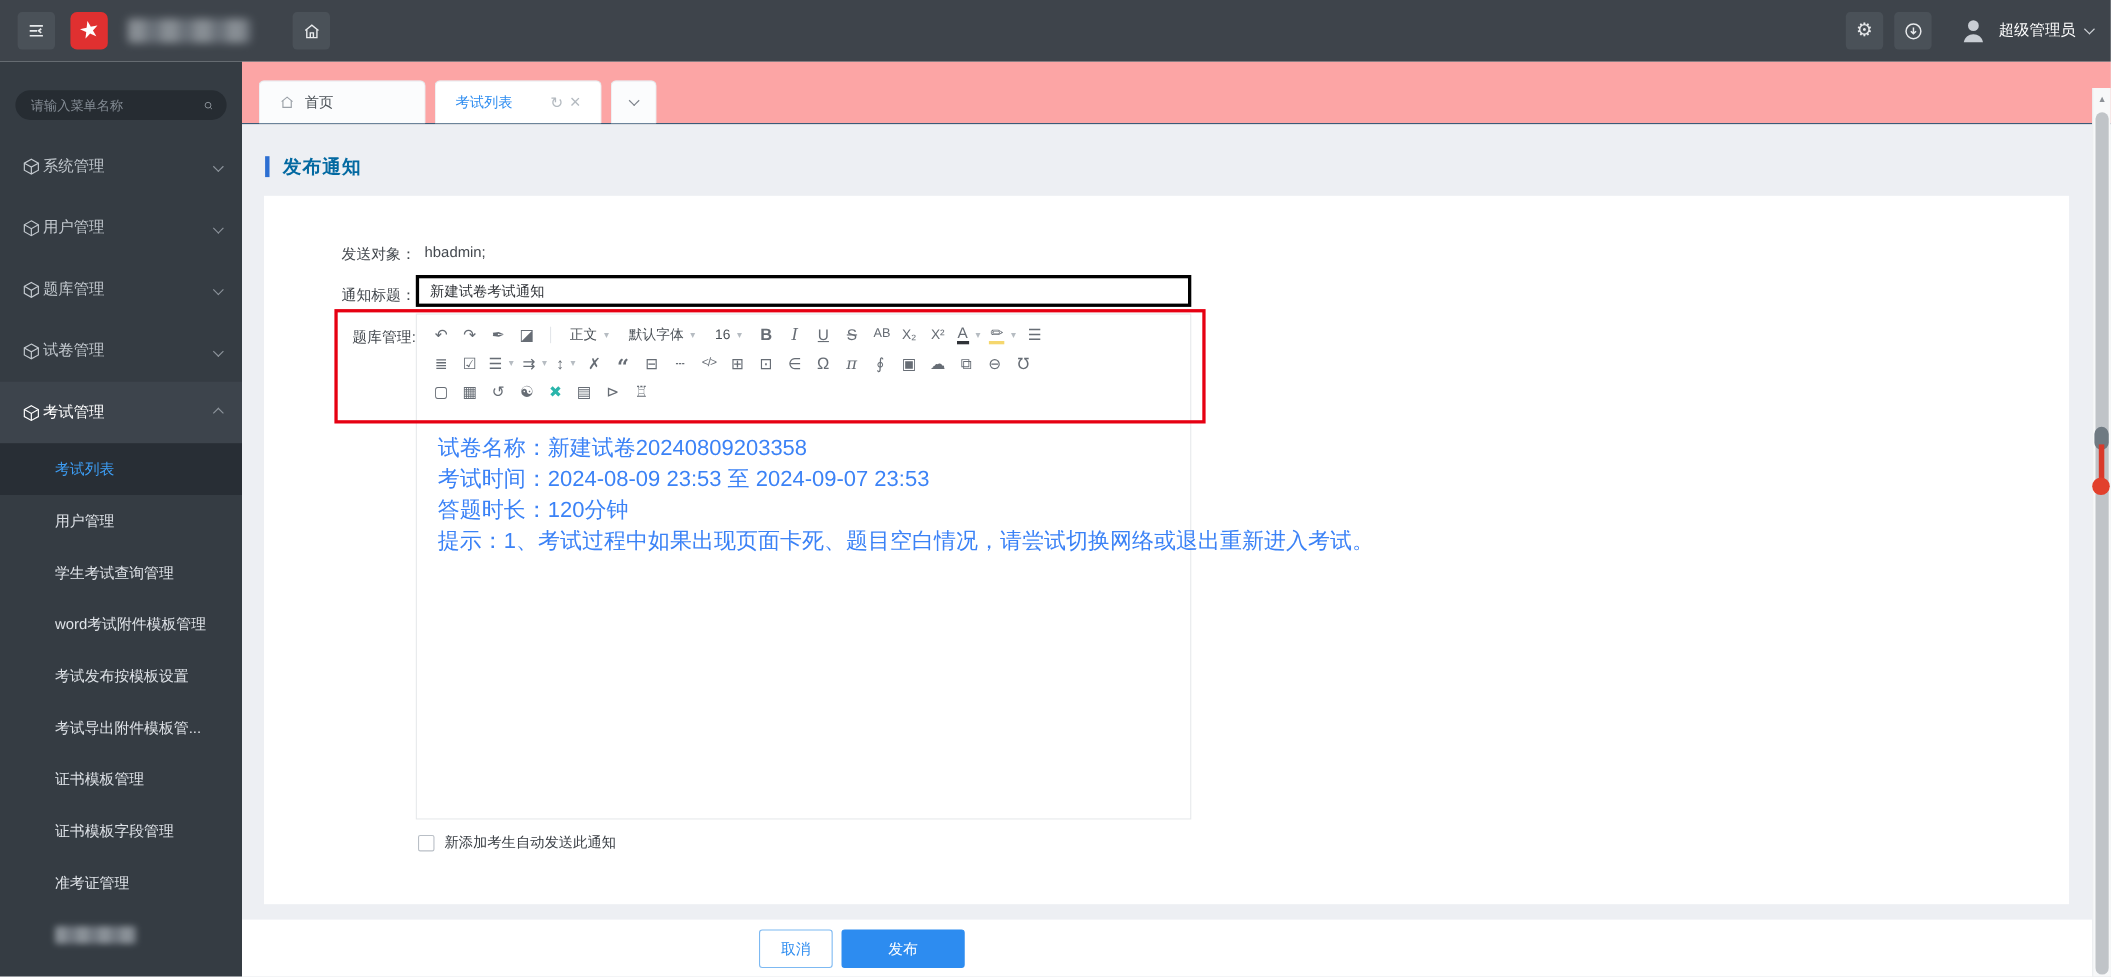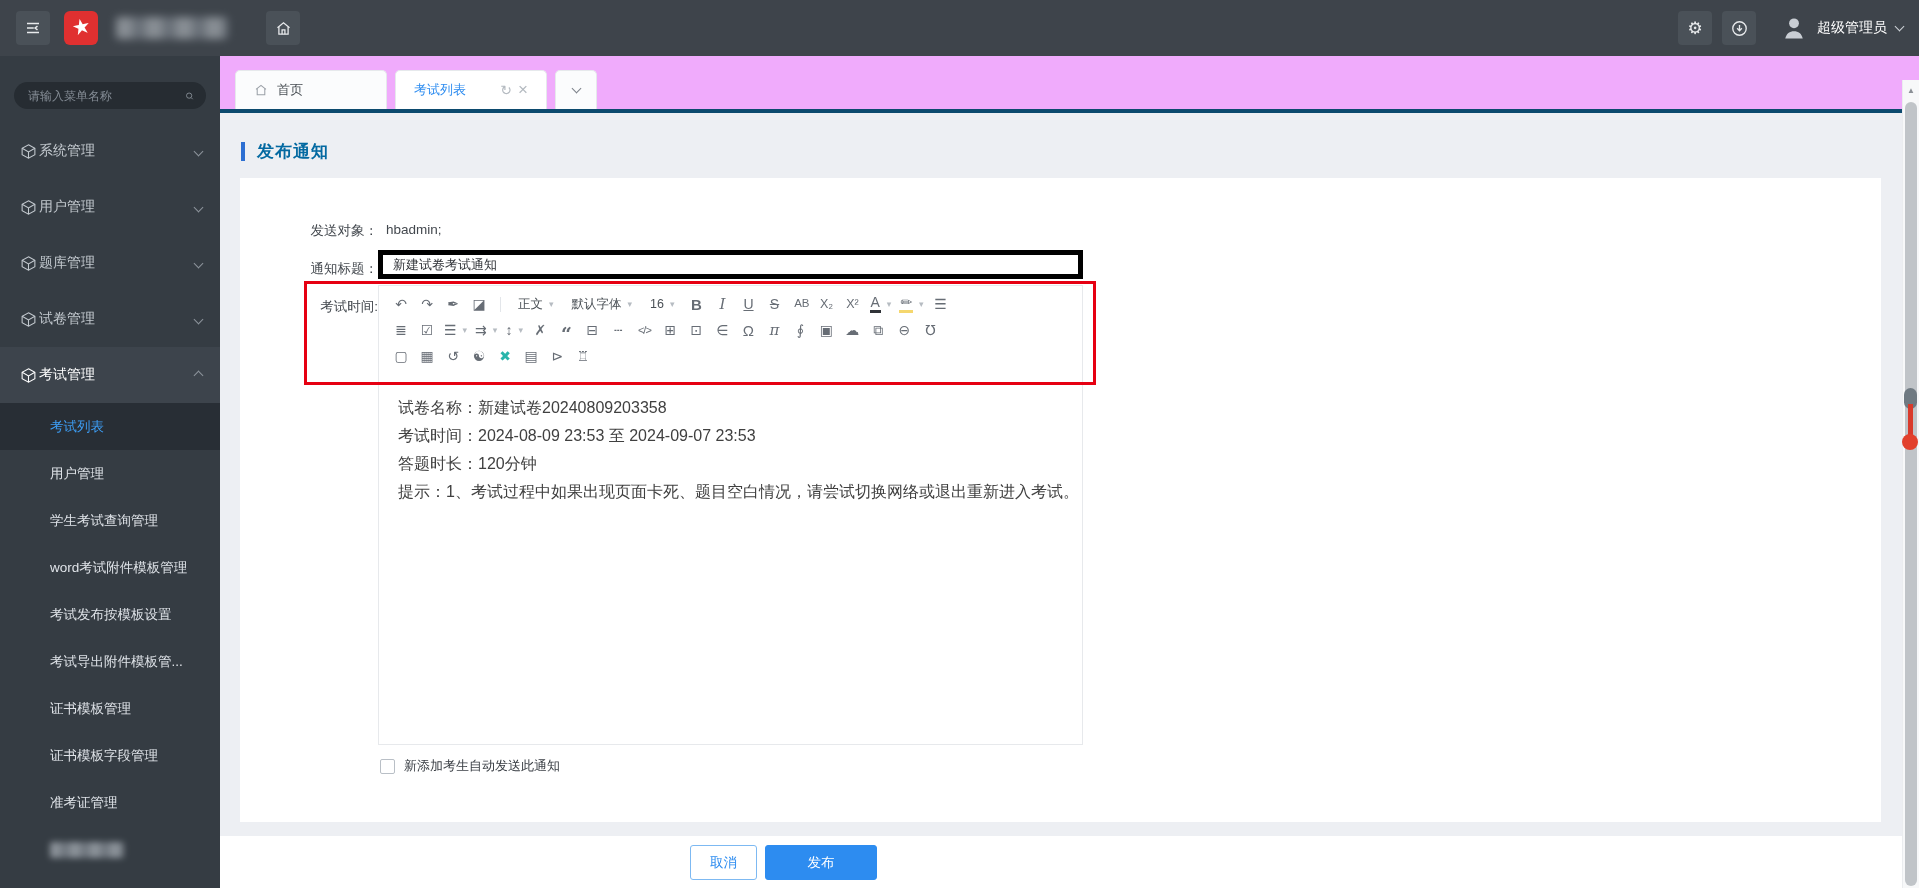--- a/index.html
+++ b/index.html
@@ -30,42 +30,42 @@
   .menu{}
   .group{height:56px;display:flex;align-items:center;padding:0 18px 0 20px;gap:2px;font-size:14px;color:#c3c9cf;cursor:pointer;}
   .group svg{width:17px;height:17px;flex:0 0 auto;}
   .group .chev{margin-left:auto;color:#8d949c;}
   .group.expanded{color:#fff;background:#3d444c;}
   .sub{height:47px;display:flex;align-items:center;padding-left:50px;font-size:13.5px;color:#dfe3e8;cursor:pointer;white-space:nowrap;}
   .sub.active{background:#282e35;color:#3d9ef5;}
   .sub .redacted{width:74px;height:16px;border-radius:2px;background:repeating-linear-gradient(90deg,#99a0a7 0 10px,#7d848c 10px 20px);filter:blur(3px);opacity:.85;}
 
   
-  .tabstrip{position:absolute;left:220px;top:56px;right:0;height:57px;background:#f0abfc;border-bottom:4px solid #0c4a6e;display:flex;align-items:flex-end;padding-left:15px;gap:8px;}
+  .tabstrip{position:absolute;left:220px;top:56px;right:0;height:57px;background:#fca5a5;border-bottom:1px solid #0c4a6e;display:flex;align-items:flex-end;padding-left:15px;gap:8px;}
   .tab{height:39px;border:1px solid #e6e9ec;border-bottom:none;border-radius:5px 5px 0 0;background:#fbfcfd;display:flex;align-items:center;padding:0 18px;gap:9px;font-size:13px;color:#4a5056;cursor:pointer;}
   .tab svg{width:14px;height:14px;color:#9ba1a8;}
   .tab.active{background:#fff;color:#2d8cf0;min-width:152px;}
   .tab.first{min-width:152px;}
   .tab .t-act{margin-left:auto;display:flex;gap:6px;align-items:center;color:#b4bac0;font-size:14px;}
   .tab .t-act span{cursor:pointer;}
   .tab.more{min-width:42px;justify-content:center;padding:0;color:#7c828a;}
 
   
   .main-bg{position:absolute;left:220px;top:113px;right:0;bottom:0;background:#edeff3;}
   .page-title{position:absolute;left:241px;top:140px;display:flex;align-items:center;gap:12px;z-index:2;}
   .accent-bar{width:4px;height:19px;background:#2d6fd2;}
   .page-title b{font-size:17px;color:#0369a1;letter-spacing:1px;}
 
   .card{position:absolute;left:240px;top:178px;width:1641px;height:644px;background:#fff;z-index:1;}
   .flabel{position:absolute;width:138px;text-align:right;font-size:13.5px;color:#43484e;}
   .fvalue{position:absolute;font-size:13.5px;color:#43484e;}
   .lab-send{left:0;top:44px;}
   .val-send{left:146px;top:44px;}
   .lab-title{left:0;top:82px;}
-  .title-input{position:absolute;left:138px;top:72px;width:705px;height:29px;border:5px solid #000000;background:#fff;font-size:13px;color:#303338;padding:0 10px;font-family:inherit;outline:none;}
+  .title-input{position:absolute;left:138px;top:72px;width:705px;height:29px;border:3px solid #000000;background:#fff;font-size:13px;color:#303338;padding:0 10px;font-family:inherit;outline:none;}
   .lab-content{left:0;top:120px;}
 
   
   .annotate{position:absolute;left:64px;top:103px;width:792px;height:104px;border:3px solid #e60012;z-index:6;pointer-events:none;}
 
   
   .editor{position:absolute;left:138px;top:107px;width:705px;height:460px;border:1px solid #e7e9ec;background:#fff;}
   .toolbar{padding:5px 8px 0 10px;}
   .t-row{display:flex;align-items:center;height:26px;gap:2px;}
   .tbtn{min-width:24px;height:22px;display:flex;align-items:center;justify-content:center;color:#676d75;font-size:14px;padding:0 3px;border-radius:2px;cursor:pointer;line-height:1;}
@@ -79,21 +79,21 @@
   [data-name="underline-icon"]{text-decoration:underline;font-size:14px;}
   [data-name="strikethrough-icon"]{text-decoration:line-through;font-size:14px;}
   [data-name="more-text-style-icon"]{font-size:11.5px;letter-spacing:0;justify-content:flex-end;}
   [data-name="subscript-icon"],[data-name="superscript-icon"]{font-size:12.5px;}
   [data-name="font-color-dropdown"] .glyph,[data-name="highlight-color-dropdown"] .glyph{border-bottom:3px solid #303338;padding:0 1px 1px;}
   [data-name="blockquote-icon"]{font-family:"DejaVu Serif",serif;font-weight:700;font-size:19px;padding-top:8px;}
   [data-name="code-block-icon"]{font-size:11px;letter-spacing:-1px;}
   [data-name="formula-icon"]{font-style:italic;font-family:"DejaVu Serif",serif;font-size:15px;}
   [data-name="app-x-icon"]{color:#2ab5ab;}
   [data-name="special-char-icon"]{font-size:15px;}
-  .content{padding:30px 20px 0 19px;font-size:16px;color:#404040;}
+  .content{padding:30px 20px 0 19px;font-size:20px;color:#3b82f6;}
   .content p{margin:0 0 10px;line-height:18px;height:18px;white-space:nowrap;}
 
   
   .chk-row{position:absolute;left:140px;top:579px;display:flex;align-items:center;gap:9px;font-size:13px;color:#383d43;}
   .chk{width:15px;height:15px;border:1px solid #b9bfc6;border-radius:2px;background:#fff;cursor:pointer;}
 
   
   .footer{position:absolute;left:220px;right:17px;bottom:0;height:52px;background:#fff;z-index:3;}
   .btn{position:absolute;top:9px;height:35px;border-radius:3px;font-size:13.5px;display:flex;align-items:center;justify-content:center;cursor:pointer;font-family:inherit;}
   .btn-cancel{left:470px;width:67px;background:#fff;border:1px solid #7db9f2;color:#2d8cf0;}
@@ -265,21 +265,21 @@
     <b data-name="page-title">发布通知</b>
   </div>
 
   <div class="card" data-name="publish-notice-card">
     <div class="flabel lab-send" data-name="send-to-label">发送对象：</div>
     <div class="fvalue val-send" data-name="send-to-value">hbadmin;</div>
 
     <div class="flabel lab-title" data-name="notice-title-label">通知标题：</div>
     <input class="title-input" data-name="notice-title-input" type="text" value="新建试卷考试通知" style="">
 
-    <div class="flabel lab-content" data-name="notice-content-label">考试时间:</div>
+    <div class="flabel lab-content" data-name="notice-content-label">题库管理:</div>
 
     <div class="annotate" data-name="annotation-highlight-box"></div>
 
     <div class="editor" data-name="rich-text-editor">
       <div class="toolbar" id="toolbar" data-name="editor-toolbar">
           <div class="t-row" data-name="toolbar-row">
             <span class="tbtn" data-name="undo-icon">
               <span class="glyph">↶</span>
             </span>
             <span class="tbtn" data-name="redo-icon">

